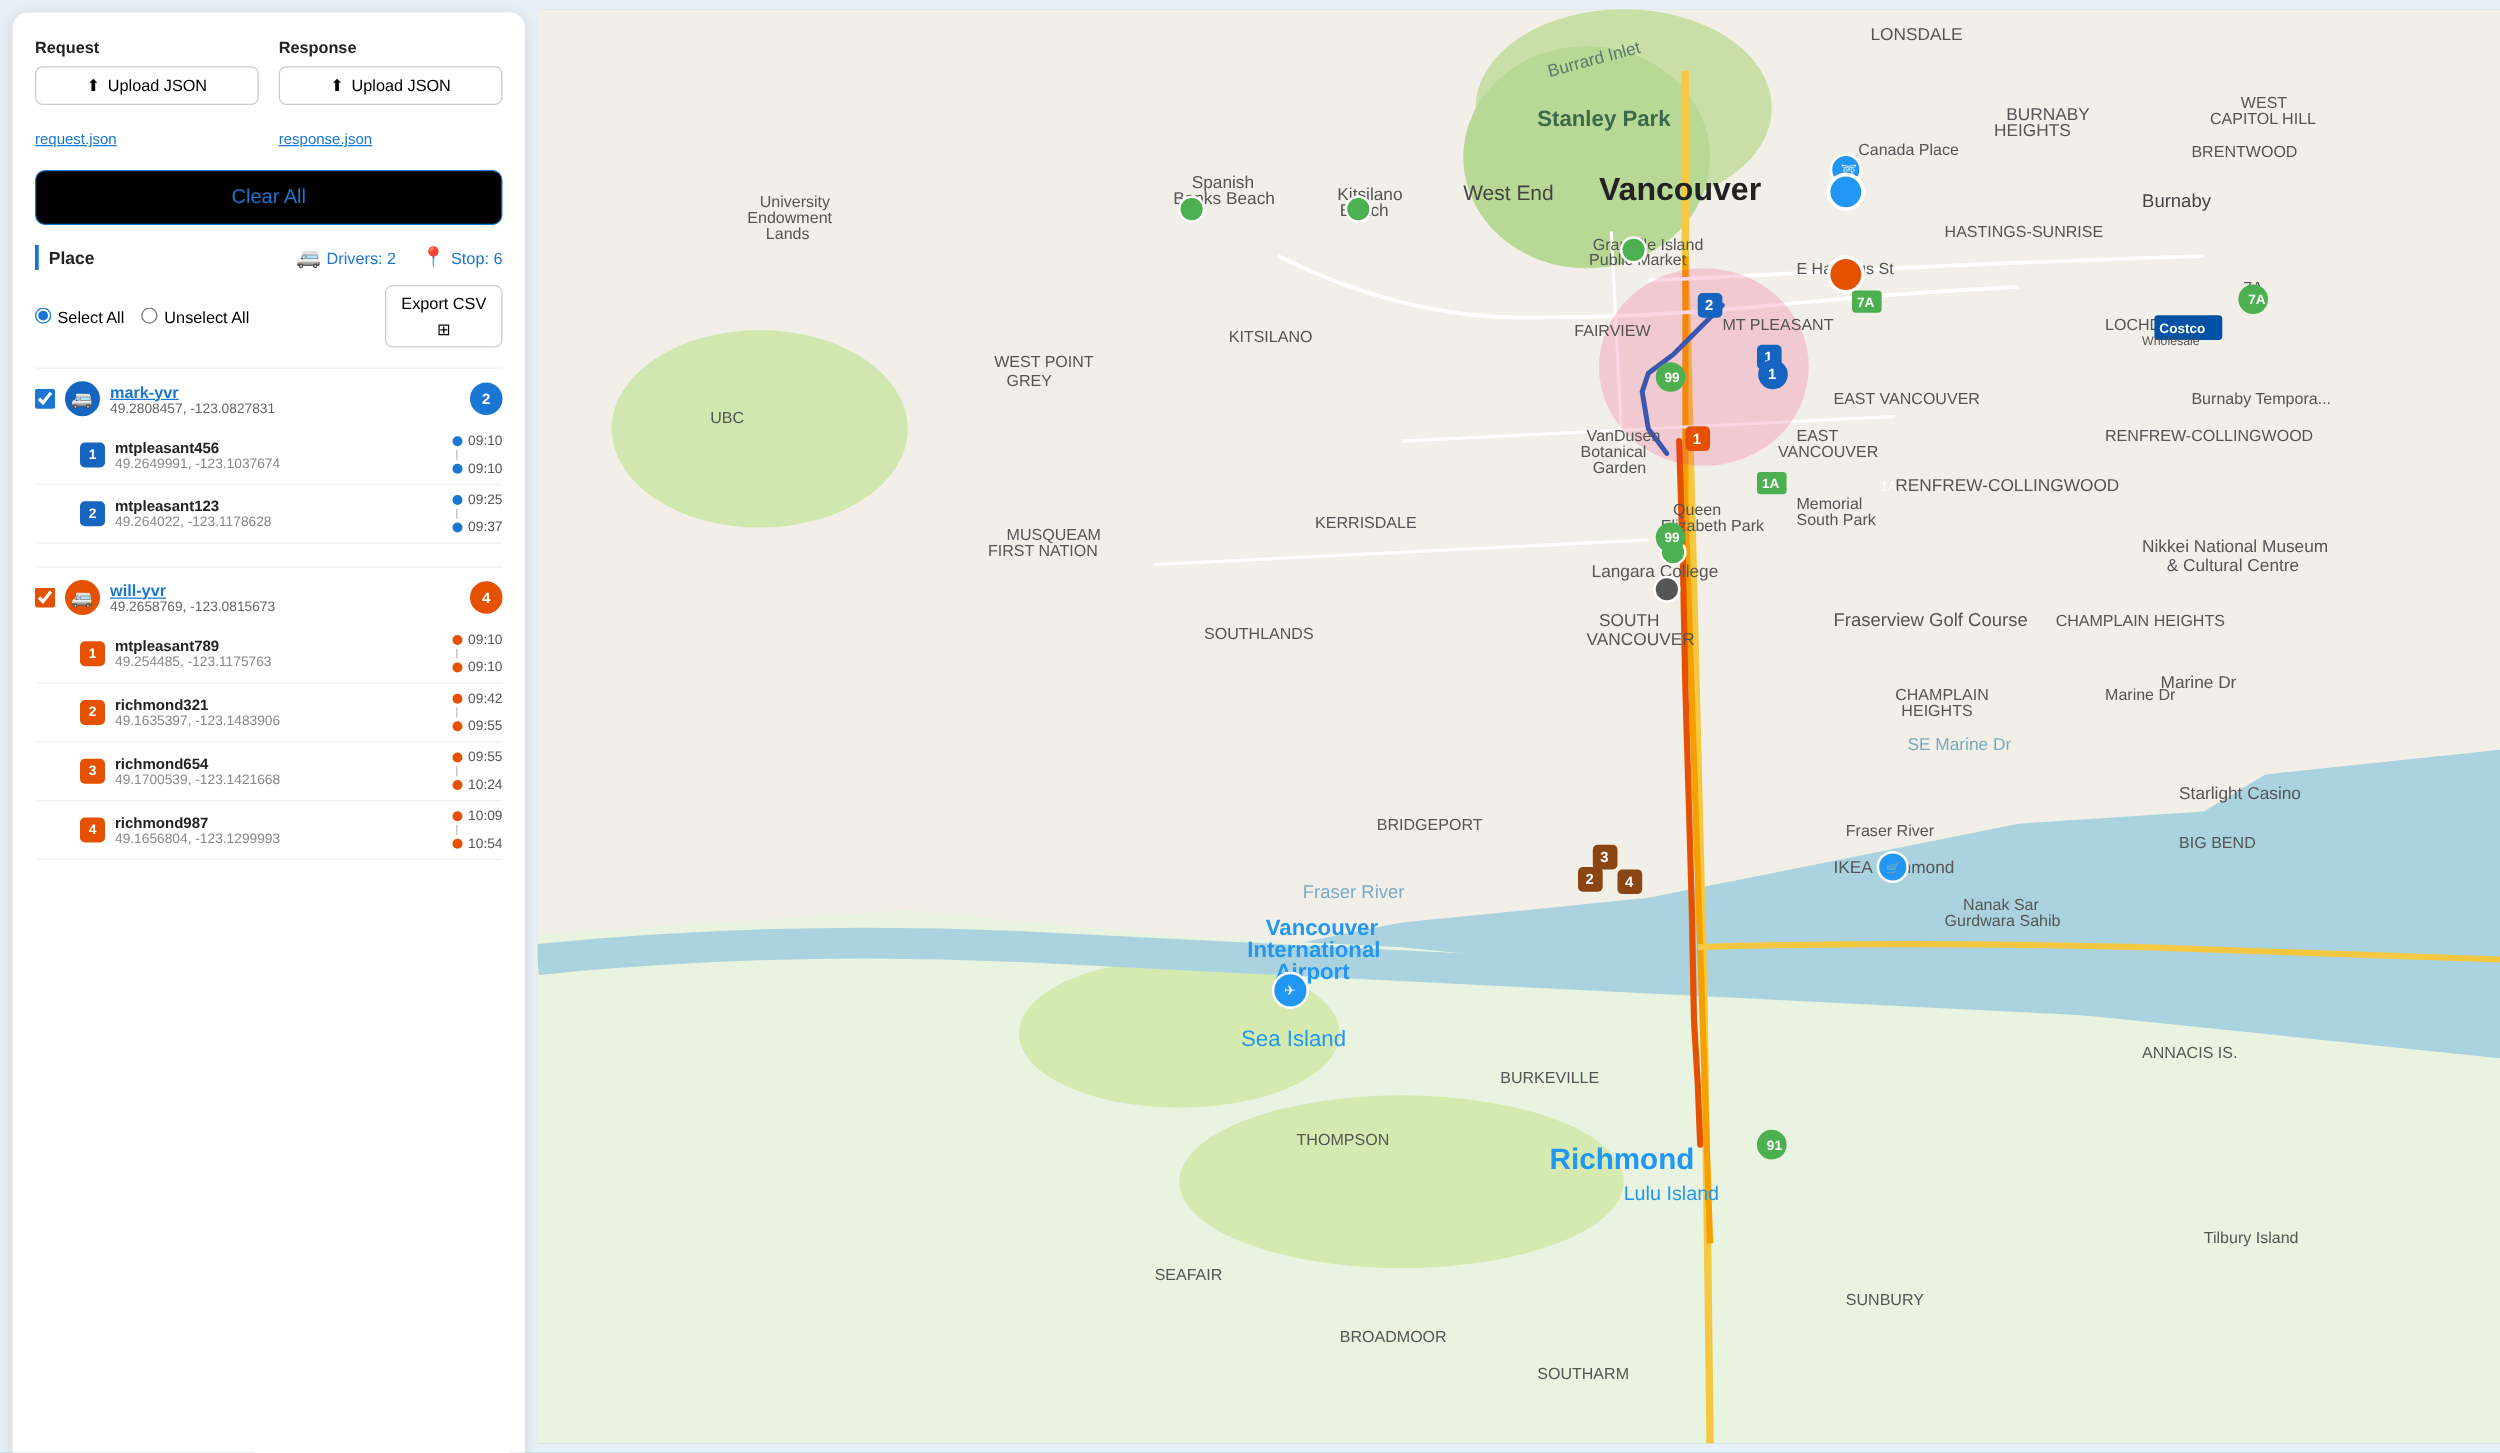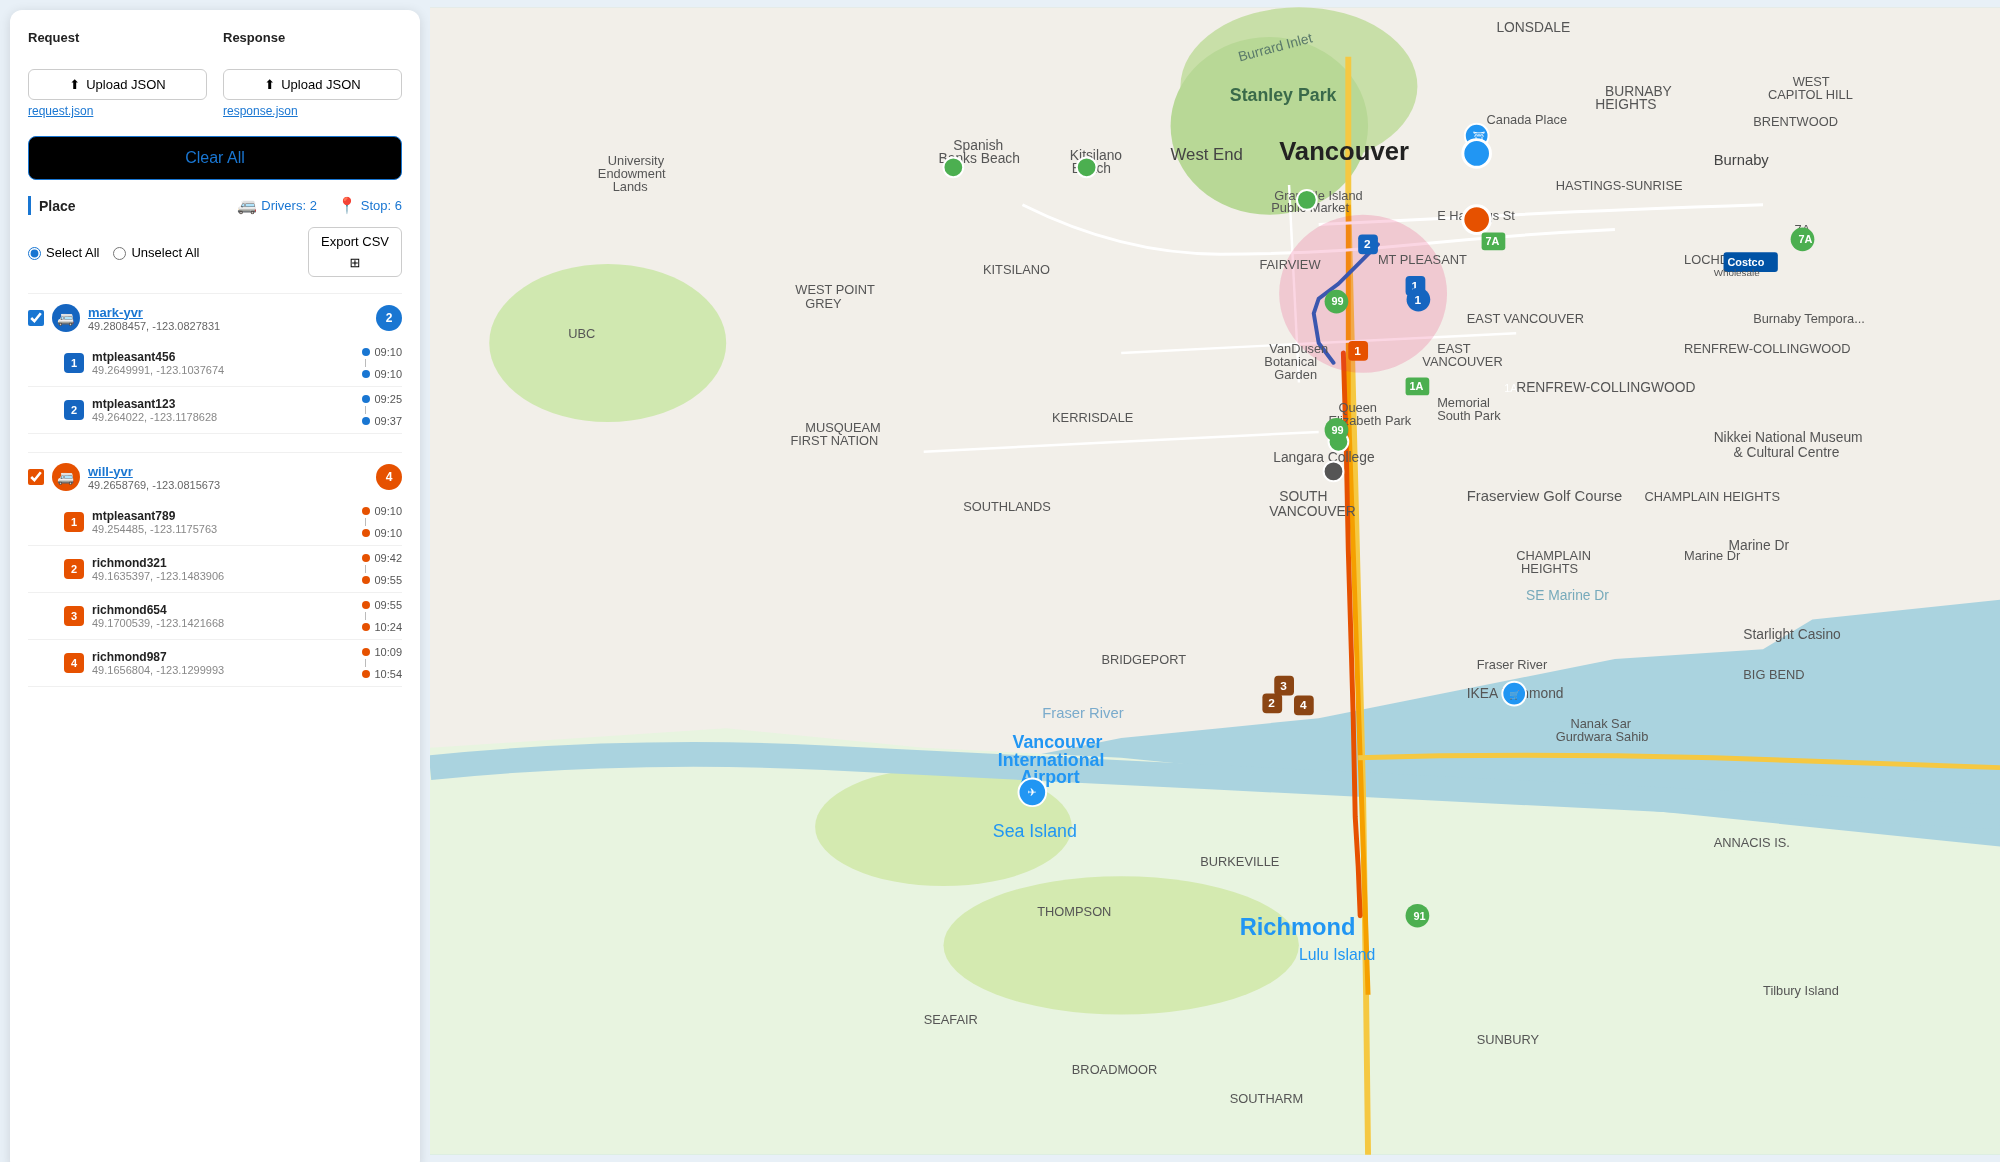--- a/index.html
+++ b/index.html
@@ -23,42 +23,42 @@
       display: flex;
       gap: 16px;
       margin-bottom: 18px;
     }
     .upload-group { flex: 1; }
     .upload-group label {
       font-size: 13px;
       font-weight: 600;
       color: #222;
       display: block;
-      margin-bottom: 24px;
+      margin-bottom: 8px;
     }
     .upload-btn {
       display: flex;
       align-items: center;
       gap: 6px;
       border: 1.5px solid #ccc;
       border-radius: 6px;
       padding: 7px 12px;
       font-size: 13px;
       background: #fff;
       cursor: pointer;
       width: 100%;
       justify-content: center;
     }
     .upload-link {
       font-size: 12px;
       color: #1976d2;
       text-decoration: underline;
       cursor: pointer;
       display: block;
-      margin-top: 4px;
+      margin-top: 20px;
     }
 
     .clear-all-btn {
       width: 100%;
       border: 1.5px solid #1976d2;
       border-radius: 8px;
       background: #000000;
       color: #1976d2;
       font-size: 16px;
       font-weight: 500;
@@ -87,21 +87,21 @@
     .fleet-stat + .fleet-stat { margin-left: 10px; }
 
     .select-row {
       display: flex;
       align-items: center;
       gap: 14px;
       margin-bottom: 16px;
     }
     .radio-label {
       display: flex;
-      align-items: flex-end;
+      align-items: flex-start;
       gap: 5px;
       font-size: 13px;
       cursor: pointer;
     }
     .radio-label input { accent-color: #1976d2; }
     .export-btn {
       margin-left: auto;
       display: flex;
       align-items: center;
       gap: 6px;

